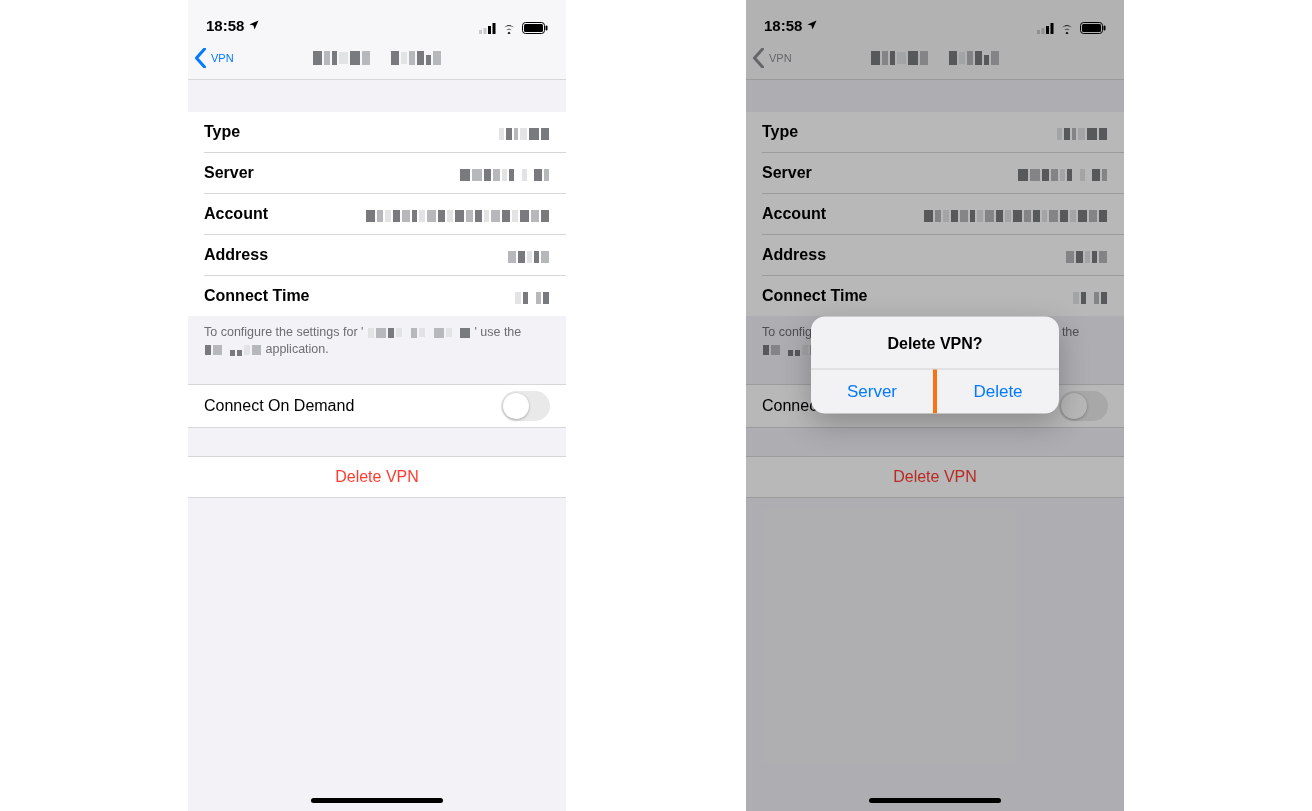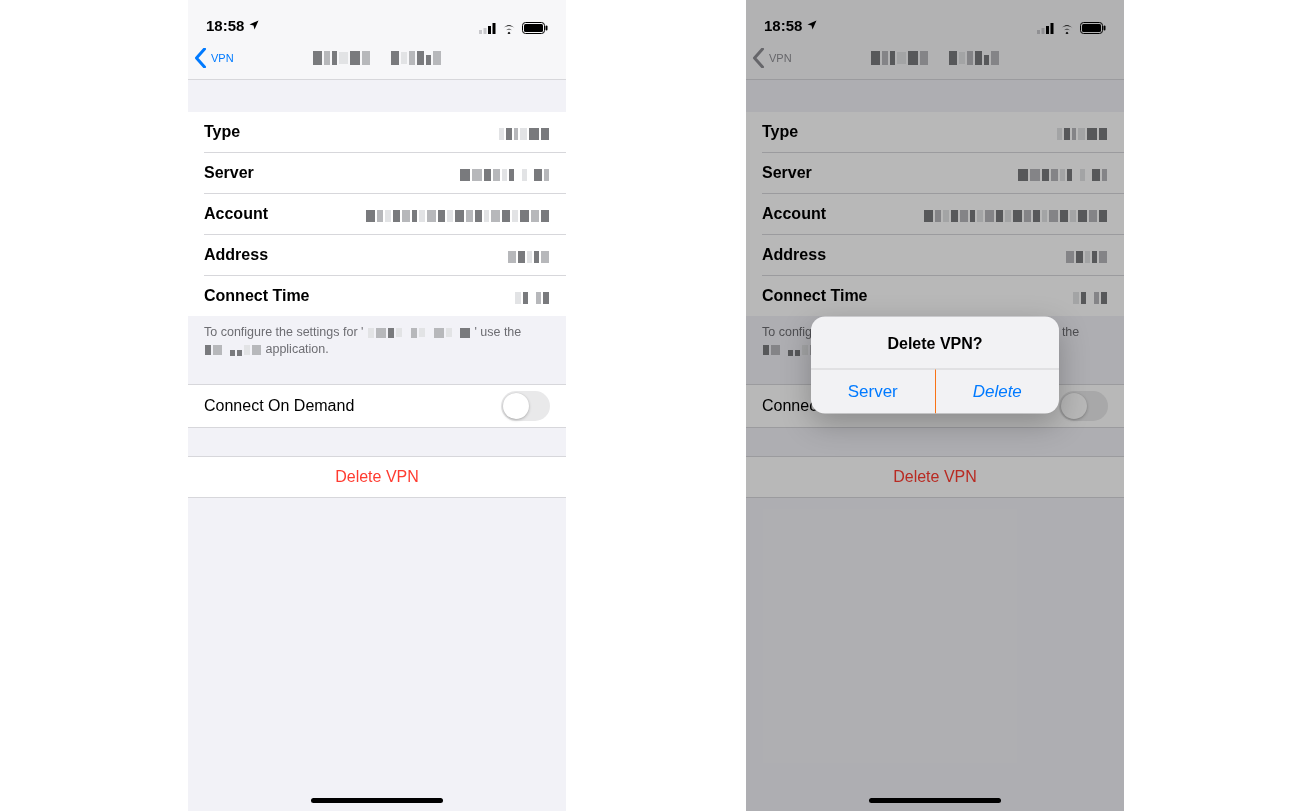--- a/index.html
+++ b/index.html
@@ -150,21 +150,21 @@
   }
   .alert-buttons { display: flex; border-top: 1px solid #cfcfd2; }
   .alert-btn {
     flex: 1;
     text-align: center;
     padding: 12px 0;
     color: #007aff;
     font-size: 17px;
     cursor: pointer;
   }
-  .alert-btn + .alert-btn { border-left: 1px solid #f97316; font-style: italic; }
+  .alert-btn + .alert-btn { border-left: 4px solid #f97316; }
 
 </style>
 </head>
 <body>
 
 <div class="stage">
 
   <div class="phone">
     <div class="statusbar">
       <div class="sb-left">

